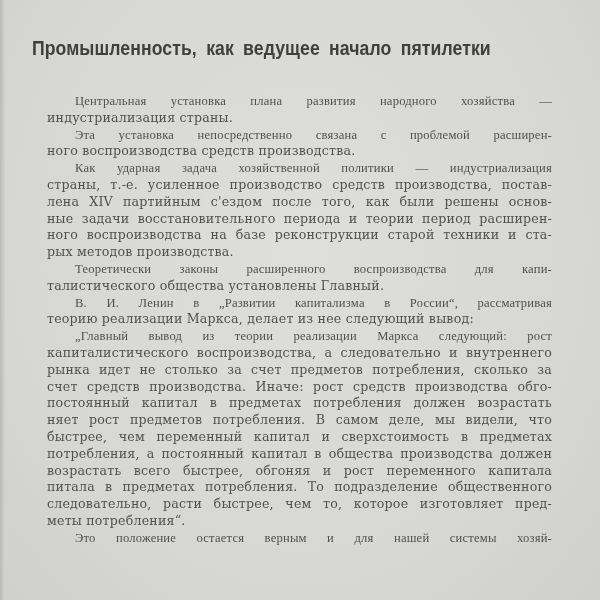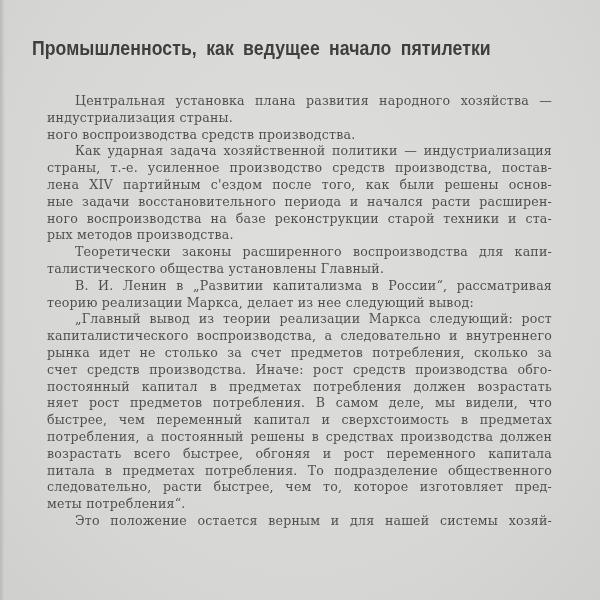--- a/index.html
+++ b/index.html
@@ -24,49 +24,50 @@
       letter-spacing: 0.1px; transform: scaleX(0.86); transform-origin: left top;
       white-space: nowrap; word-spacing: 5px;
     }
     .body {
       position: absolute; left: 47px; top: 93px; width: 505px;
       font-size: 12.6px; line-height: 16.8px; color: #505050;
       letter-spacing: 0.2px;
     }
     .line { white-space: nowrap; text-align: justify; text-align-last: justify; display: block; height: 16.8px; overflow: visible; }
     .line.last { text-align-last: left; }
-    .line.indent { padding-left: 28px; }
+    .line.indent { padding-left: 28px; font-family: Liberation Serif, serif; }
   </style>
 </head>
 <body>
 
 <div class="page">
   <div class="left-edge"></div>
   <div class="title">Промышленность, как ведущее начало пятилетки</div>
   <div class="body" id="body">
       <span class="line indent">Центральная установка плана развития народного хозяйства —</span>
       <span class="line last">индустриализация страны.</span>
+      <span class="line indent">Эта установка непосредственно связана с проблемой расширен-</span>
       <span class="line last">ного воспроизводства средств производства.</span>
       <span class="line indent">Как ударная задача хозяйственной политики — индустриализация</span>
       <span class="line">страны, т.-е. усиленное производство средств производства, постав-</span>
       <span class="line">лена XIV партийным с'ездом после того, как были решены основ-</span>
-      <span class="line">ные задачи восстановительного периода и начался расти расширен-</span>
+      <span class="line">ные задачи восстановительного периода и теории период расширен-</span>
       <span class="line">ного воспроизводства на базе реконструкции старой техники и ста-</span>
       <span class="line last">рых методов производства.</span>
       <span class="line indent">Теоретически законы расширенного воспроизводства для капи-</span>
       <span class="line last">талистического общества установлены Главный.</span>
       <span class="line indent">В. И. Ленин в „Развитии капитализма в России“, рассматривая</span>
       <span class="line last">теорию реализации Маркса, делает из нее следующий вывод:</span>
       <span class="line indent">„Главный вывод из теории реализации Маркса следующий: рост</span>
       <span class="line">капиталистического воспроизводства, а следовательно и внутреннего</span>
       <span class="line">рынка идет не столько за счет предметов потребления, сколько за</span>
       <span class="line">счет средств производства. Иначе: рост средств производства обго-</span>
       <span class="line">постоянный капитал в предметах потребления должен возрастать</span>
       <span class="line">няет рост предметов потребления. В самом деле, мы видели, что</span>
       <span class="line">быстрее, чем переменный капитал и сверхстоимость в предметах</span>
-      <span class="line">потребления, а постоянный решены в средствах производства должен</span>
+      <span class="line">потребления, а постоянный капитал в общества производства должен</span>
       <span class="line">возрастать всего быстрее, обгоняя и рост переменного капитала</span>
       <span class="line">питала в предметах потребления. То подразделение общественного</span>
       <span class="line">следовательно, расти быстрее, чем то, которое изготовляет пред-</span>
       <span class="line last">меты потребления“.</span>
       <span class="line indent">Это положение остается верным и для нашей системы хозяй-</span>
     </div>
 </div>
 
 </body></html>

